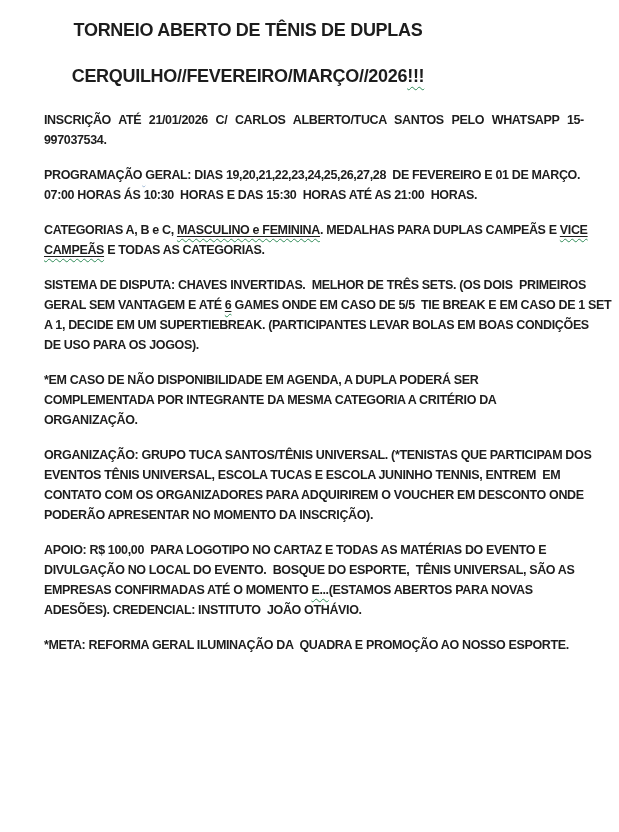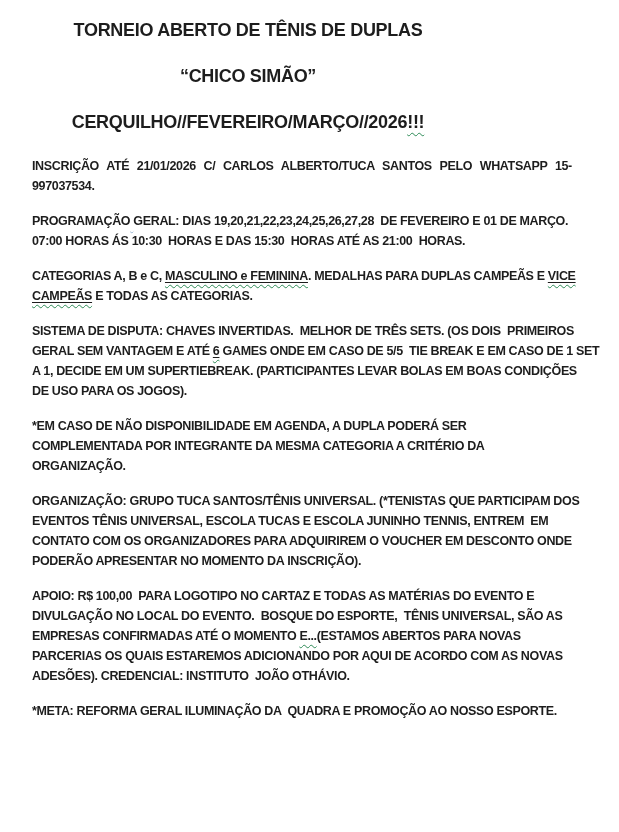--- a/index.html
+++ b/index.html
@@ -28,20 +28,21 @@
     line-height:24px;
     margin-bottom:22px;
     white-space:pre;
   }
   .para{ margin:0 0 15px 0; }
   .para .line{
     font-size:12.5px;
     letter-spacing:-0.35px;
     line-height:20px;
     white-space:pre;
+    margin-left:12px;
   }
   .stretch{ word-spacing:4.5px; }
   .u{
     text-decoration:underline;
     text-decoration-thickness:1.2px;
     text-underline-offset:2px;
   }
   .sq{
     text-decoration:underline;
     text-decoration-style:wavy;
@@ -56,21 +57,20 @@
     text-decoration-thickness:1px;
     text-underline-offset:4px;
   }
 </style>
 </head>
 <body>
 
 <div class="doc">
   <div class="titles" id="titles">
       <div class="title-line"><span>TORNEIO ABERTO DE TÊNIS DE DUPLAS</span></div>
-      <div class="title-line"><span>“CHICO SIMÃO”</span></div>
       <div class="title-line"><span>CERQUILHO//FEVEREIRO/MARÇO//2026</span><span class="sq">!!!</span></div>
     </div>
   <div id="paragraphs">
       <div class="para">
         <div class="line stretch"><span>INSCRIÇÃO ATÉ 21/01/2026 C/ CARLOS ALBERTO/TUCA SANTOS PELO WHATSAPP 15-</span></div>
         <div class="line"><span>997037534.</span></div>
       </div>
       <div class="para">
         <div class="line"><span>PROGRAMAÇÃO</span><span class="sqb"> </span><span>GERAL: DIAS 19,20,21,22,23,24,25,26,27,28  DE FEVEREIRO E 01 DE MARÇO.</span></div>
         <div class="line"><span>07:00 HORAS ÁS 10:30  HORAS E DAS 15:30  HORAS ATÉ AS 21:00  HORAS.</span></div>
@@ -93,20 +93,19 @@
       <div class="para">
         <div class="line"><span>ORGANIZAÇÃO: GRUPO TUCA SANTOS/TÊNIS UNIVERSAL. (*TENISTAS QUE PARTICIPAM DOS</span></div>
         <div class="line"><span>EVENTOS TÊNIS UNIVERSAL, ESCOLA TUCAS E ESCOLA JUNINHO TENNIS, ENTREM  EM</span></div>
         <div class="line"><span>CONTATO COM OS ORGANIZADORES PARA ADQUIRIREM O VOUCHER EM DESCONTO ONDE</span></div>
         <div class="line"><span>PODERÃO APRESENTAR NO MOMENTO DA INSCRIÇÃO).</span></div>
       </div>
       <div class="para">
         <div class="line"><span>APOIO: R$ 100,00  PARA LOGOTIPO NO CARTAZ E TODAS AS MATÉRIAS DO EVENTO E</span></div>
         <div class="line"><span>DIVULGAÇÃO NO LOCAL DO EVENTO.  BOSQUE DO ESPORTE,  TÊNIS UNIVERSAL, SÃO AS</span></div>
         <div class="line"><span>EMPRESAS CONFIRMADAS ATÉ O MOMENTO </span><span class="sq">E...</span><span>(ESTAMOS ABERTOS PARA NOVAS</span></div>
-        <div class="line"><span>PARCERIAS OS QUAIS ESTAREMOS ADICIONANDO POR AQUI DE ACORDO COM AS NOVAS</span></div>
         <div class="line"><span>ADESÕES). CREDENCIAL: INSTITUTO  JOÃO OTHÁVIO.</span></div>
       </div>
       <div class="para">
         <div class="line"><span>*META: REFORMA GERAL ILUMINAÇÃO DA  QUADRA E PROMOÇÃO AO NOSSO ESPORTE.</span></div>
       </div>
     </div>
 </div>
 
 </body></html>

